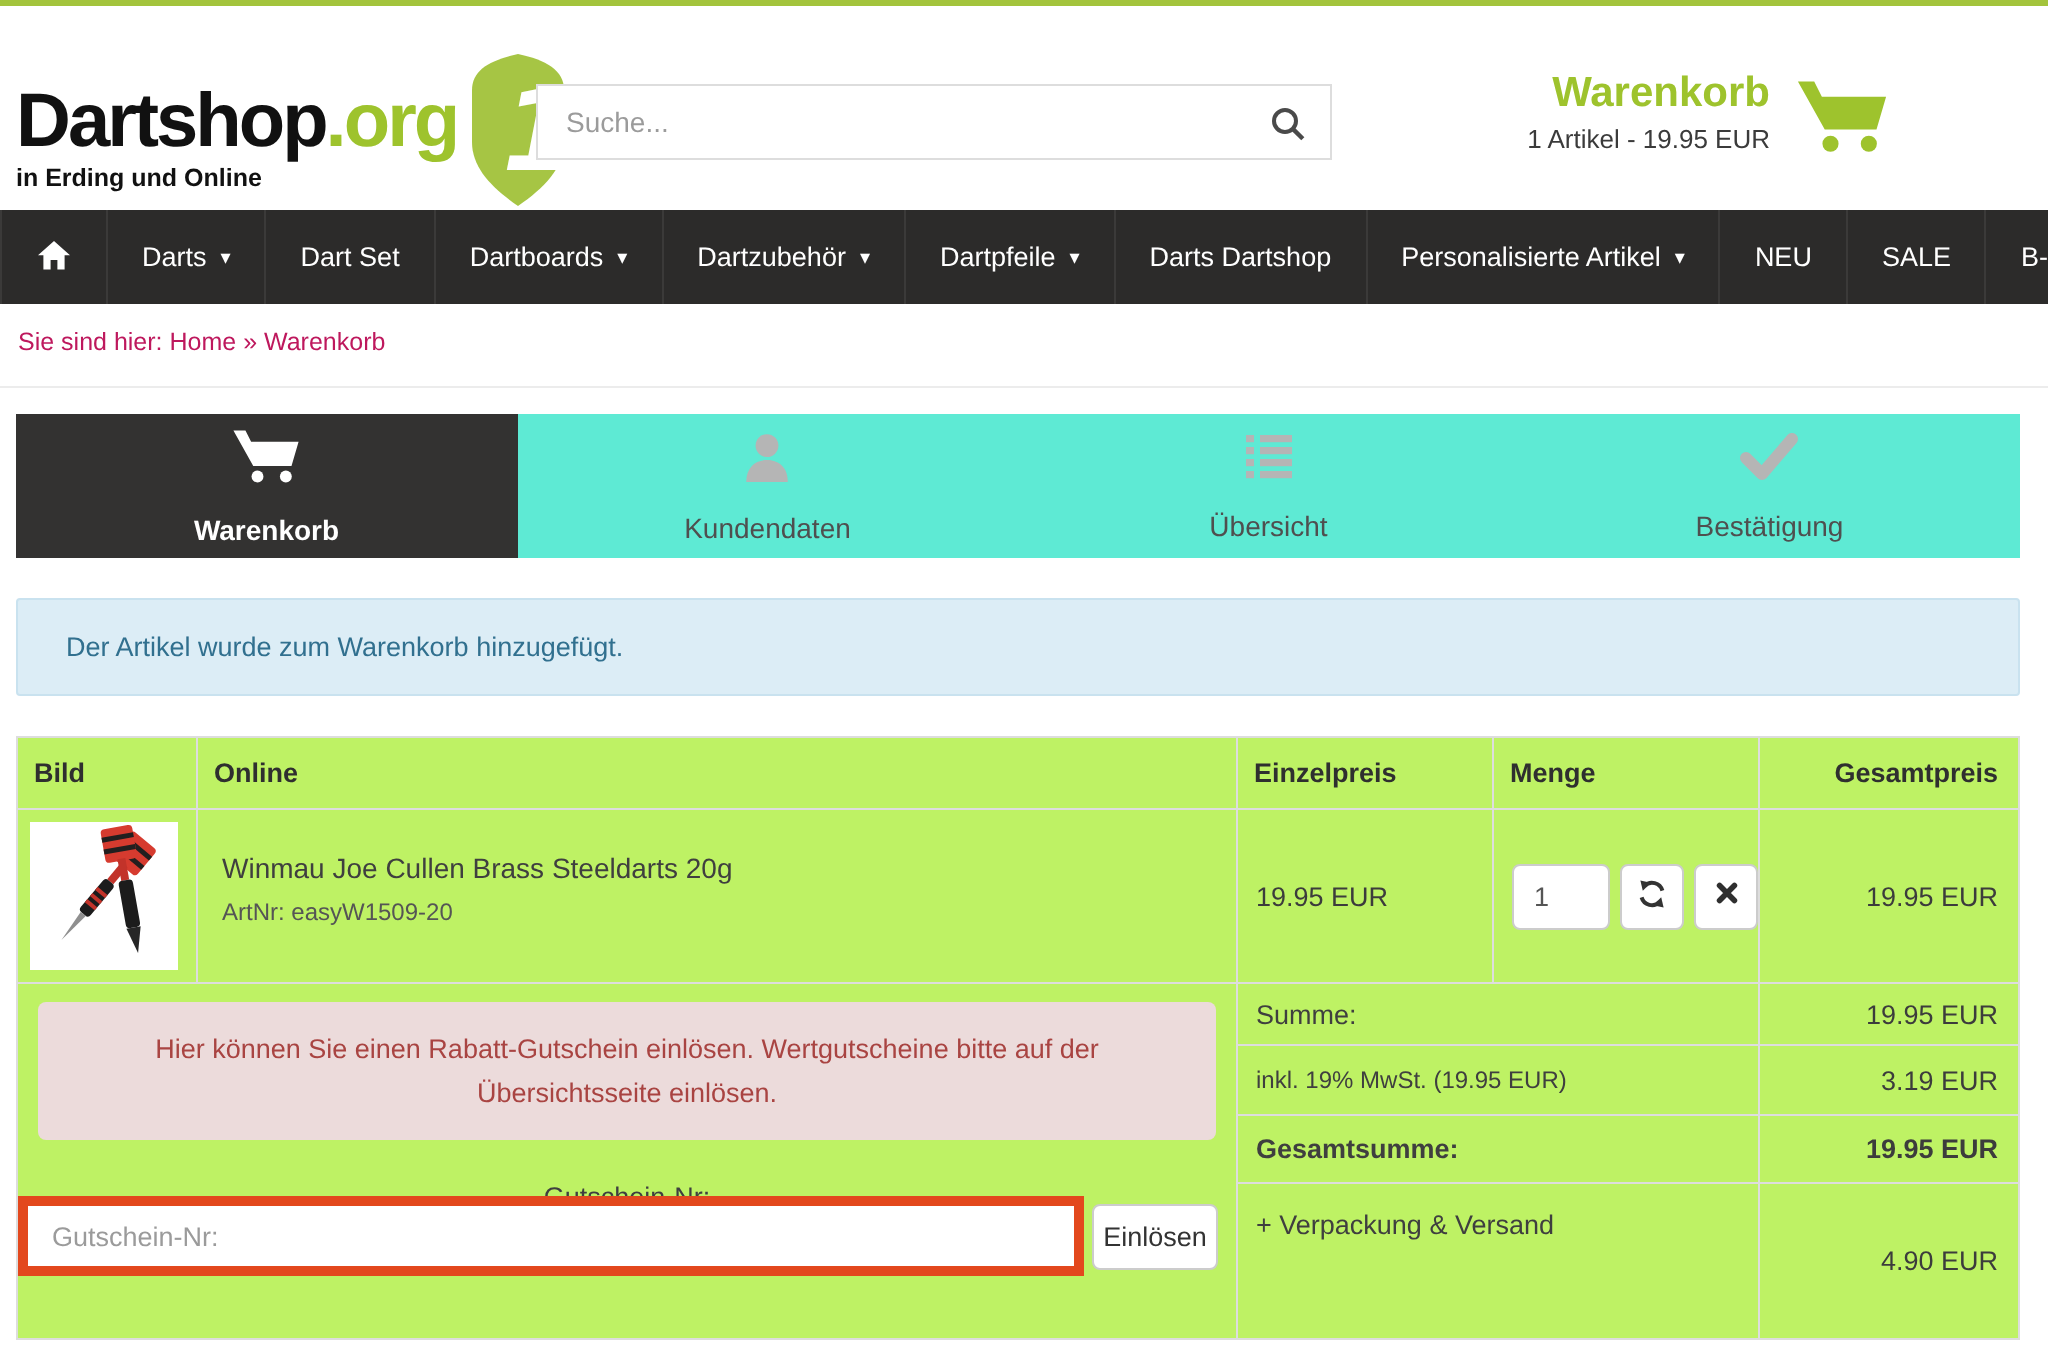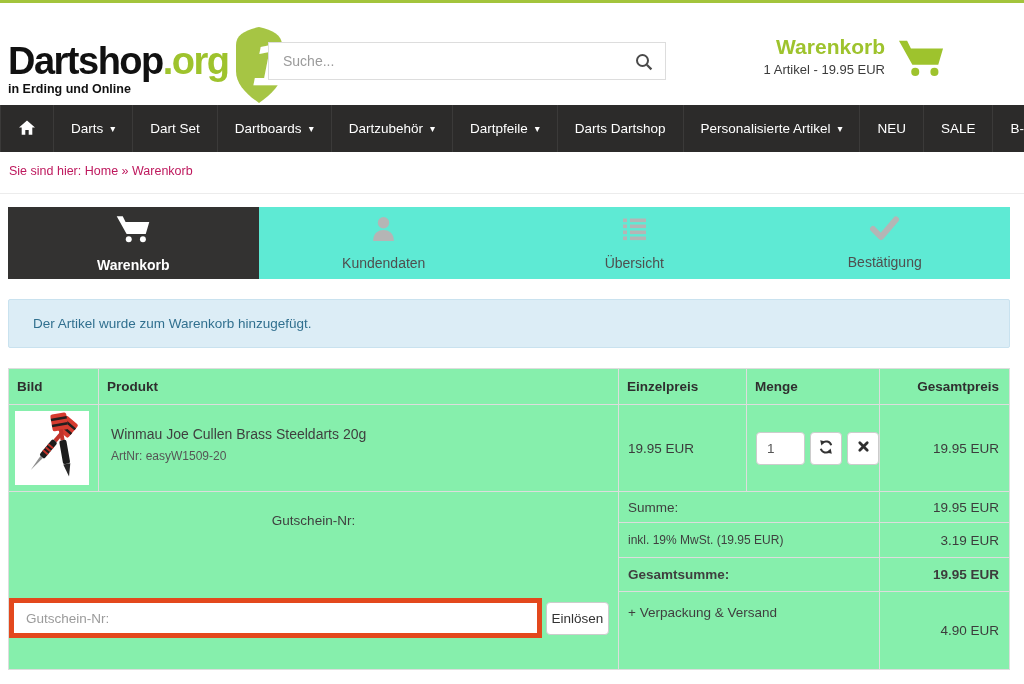--- a/index.html
+++ b/index.html
@@ -44,21 +44,21 @@
   .step-label { font-size:14px; color:#4f4f4f; }
   .step.active { background:#333231; }
   .step.active .step-label { color:#fff; font-weight:bold; }
 
   
   .alert { position:absolute; top:299px; left:8px; width:1002px; height:49px; background:#dcedf6; border:1px solid #c9e2ef; border-radius:2px; display:flex; align-items:center; padding-left:24px; color:#31708f; font-size:13.5px; }
 
   
   .cart-grid { position:absolute; top:368px; left:8px; width:1002px; border:1px solid #ddd; display:grid;
                grid-template-columns:89px 520px 128px 133px 130px;
-               grid-template-rows:35px 87px 31px 35px 34px 78px; background:#86efac; }
+               grid-template-rows:35px 87px 31px 35px 34px 78px; background:#bef264; }
   .cell { border-left:1px solid #ddd; border-top:1px solid #ddd; }
   .cell.c1 { border-left:none; }
   .cell.r1 { border-top:none; }
 
   .th { display:flex; align-items:center; padding:0 8px; font-weight:bold; font-size:13.5px; color:#2f2f2f; }
   .th.right { justify-content:flex-end; padding-right:10px; }
 
   .img-cell { padding:6px; display:flex; align-items:flex-start; }
   .prod-cell { padding:21px 12px 0 12px; }
   .prod-title { font-size:14px; color:#3f3f3f; cursor:pointer; }
@@ -232,21 +232,21 @@
   </div>
 </div>
 
 <div class="alert">
   <span>Der Artikel wurde zum Warenkorb hinzugefügt.</span>
 </div>
 
 <div class="cart-grid">
 
   <div class="cell c1 r1 th">Bild</div>
-  <div class="cell r1 th">Produkt</div>
+  <div class="cell r1 th">Online</div>
   <div class="cell r1 th">Einzelpreis</div>
   <div class="cell r1 th">Menge</div>
   <div class="cell r1 th right">Gesamtpreis</div>
 
   <div class="cell c1 img-cell">
     <span>
       <svg width="74" height="74" viewBox="0 0 74 74">
         <rect width="74" height="74" fill="#ffffff"></rect>
 
         <g transform="translate(35,36) rotate(40)">
@@ -293,20 +293,21 @@
       <span>
         <svg width="13" height="13" viewBox="0 0 14 14" fill="none">
           <path d="M3,3 L11,11 M11,3 L3,11" stroke="#2f2f2f" stroke-width="3" stroke-linecap="round"></path>
         </svg>
       </span>
     </button>
   </div>
   <div class="cell total-cell">19.95 EUR</div>
 
   <div class="cell c1 coupon-cell">
+    <div class="coupon-notice">Hier können Sie einen Rabatt-Gutschein einlösen. Wertgutscheine bitte auf der Übersichtsseite einlösen.</div>
     <div class="coupon-label">Gutschein-Nr:</div>
     <div class="coupon-frame">
       <input type="text" placeholder="Gutschein-Nr:" style="">
     </div>
     <button class="redeem-btn">Einlösen</button>
   </div>
 
   <div class="cell sum-label">Summe:</div>
   <div class="cell sum-value">19.95 EUR</div>
 

